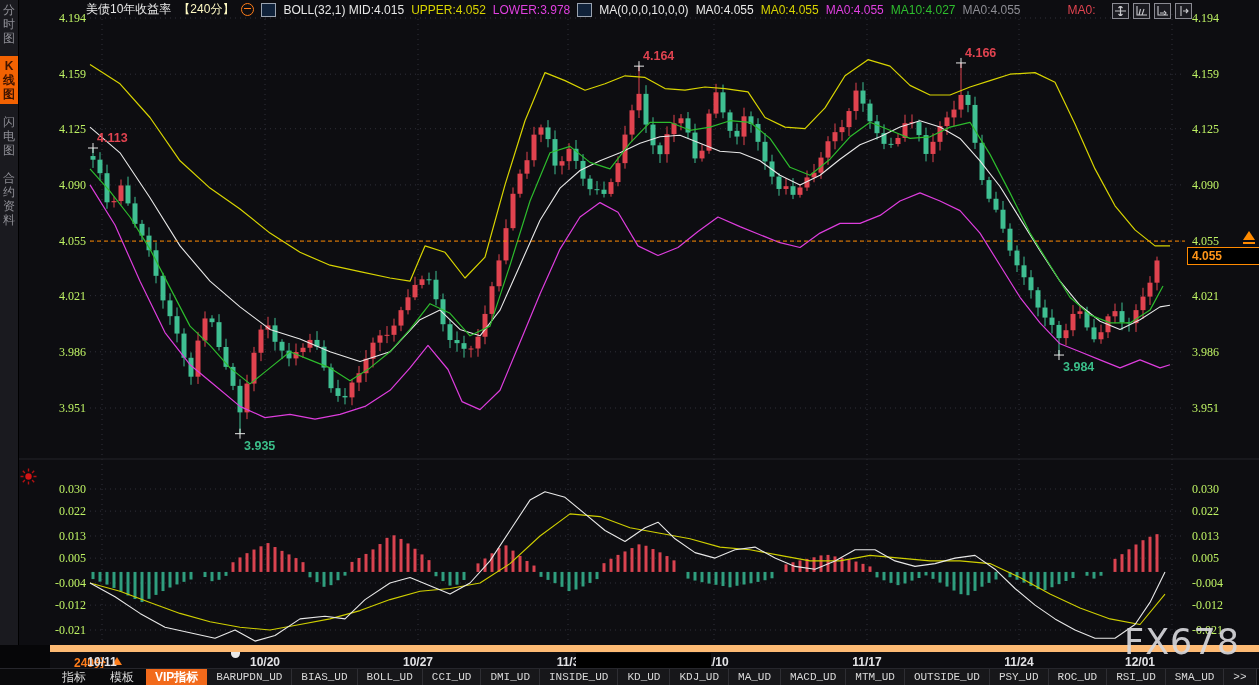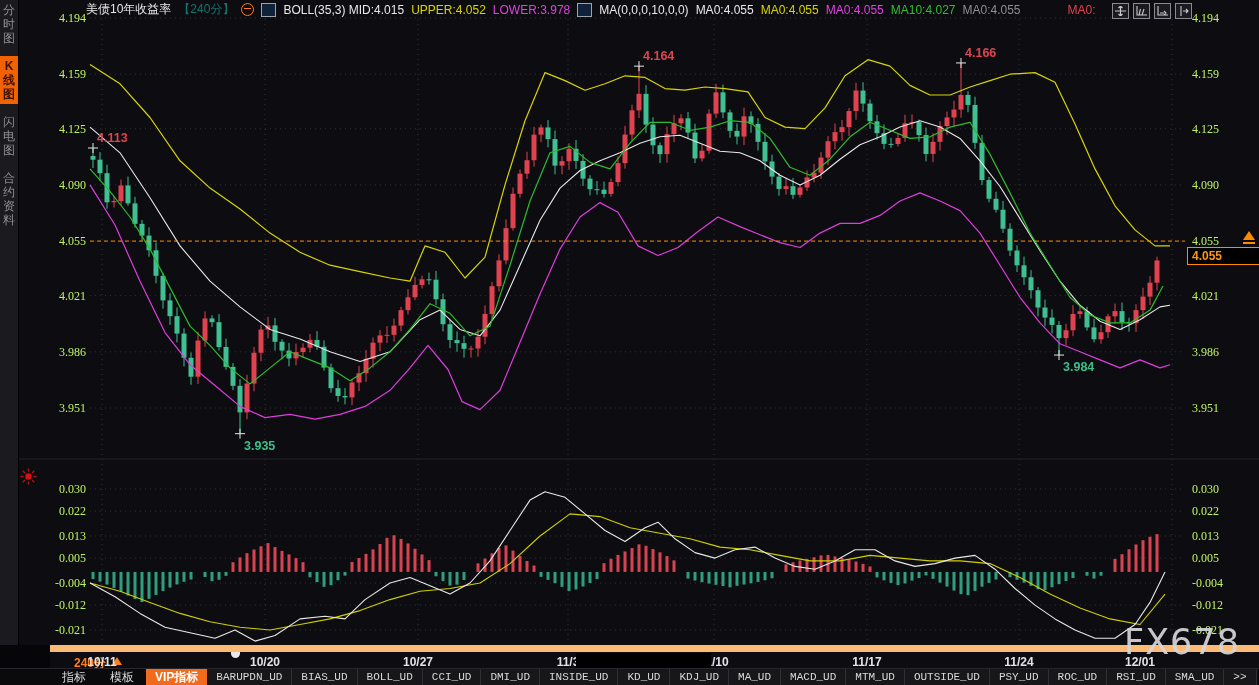--- a/index.html
+++ b/index.html
@@ -4,21 +4,21 @@
 <style>
   html,body{margin:0;padding:0;background:#0d0d11;}
   #app{position:relative;width:1259px;height:685px;background:#0d0d11;overflow:hidden;
        font-family:"Liberation Sans",sans-serif;-webkit-font-smoothing:antialiased;}
   .abs{position:absolute;}
   #chart-svg{position:absolute;left:0;top:0;z-index:1;}
 
   
   #header{left:86px;top:2px;height:15px;z-index:5;display:flex;align-items:center;gap:7px;
           font-size:12px;white-space:nowrap;color:#e8e8e8;}
-  #header .orange{color:#0f766e;}
+  #header .orange{color:#fef9c3;}
   .mini-chart-icon{width:13px;height:12px;border:1px solid #9aa3b0;background:#10223a;display:inline-block;}
   .minus-circle{width:11px;height:11px;border:1px solid #ff7d1a;border-radius:50%;position:relative;display:inline-block;}
   .minus-circle:after{content:"";position:absolute;left:2px;right:2px;top:4px;height:1px;background:#ff7d1a;}
   #toolbar-icons{right:67px;top:3px;z-index:5;display:flex;gap:4px;}
   .tool-btn{width:15px;height:14px;border:1px solid #8a8a92;background:#1a1a20;display:flex;align-items:center;justify-content:center;}
 
   
   #sidebar{left:0;top:0;width:18px;height:645px;background:#1a1a1f;z-index:5;border-right:1px solid #000;}
   .side-tab{width:18px;text-align:center;font-size:12px;line-height:14px;color:#8e8e95;
             padding:3px 0;margin-bottom:8px;cursor:default;}
@@ -599,21 +599,21 @@
         <div>资</div>
         <div>料</div>
       </div>
     </div>
 
   <div id="header" class="abs">
     <span>美债10年收益率</span>
     <span class="orange">【240分】</span>
     <span class="minus-circle"></span>
     <span class="mini-chart-icon"></span>
-    <span><span>BOLL(35,3)</span>&nbsp;<span>MID:4.015</span></span>
+    <span><span>BOLL(32,1)</span>&nbsp;<span>MID:4.015</span></span>
     <span style="color:#d8d400">UPPER:4.052</span>
     <span style="color:#e040e0">LOWER:3.978</span>
     <span class="mini-chart-icon"></span>
     <span>MA(0,0,0,10,0,0)</span>
     <span id="ma-values" style="display:inline-flex;gap:7px;">
         <span style="color: rgb(232, 232, 232);">MA0:4.055</span>
         <span style="color: rgb(216, 212, 0);">MA0:4.055</span>
         <span style="color: rgb(224, 64, 224);">MA0:4.055</span>
         <span style="color: rgb(46, 189, 46); text-align: center;">MA10:4.027</span>
         <span style="color: rgb(141, 141, 148);">MA0:4.055</span>

